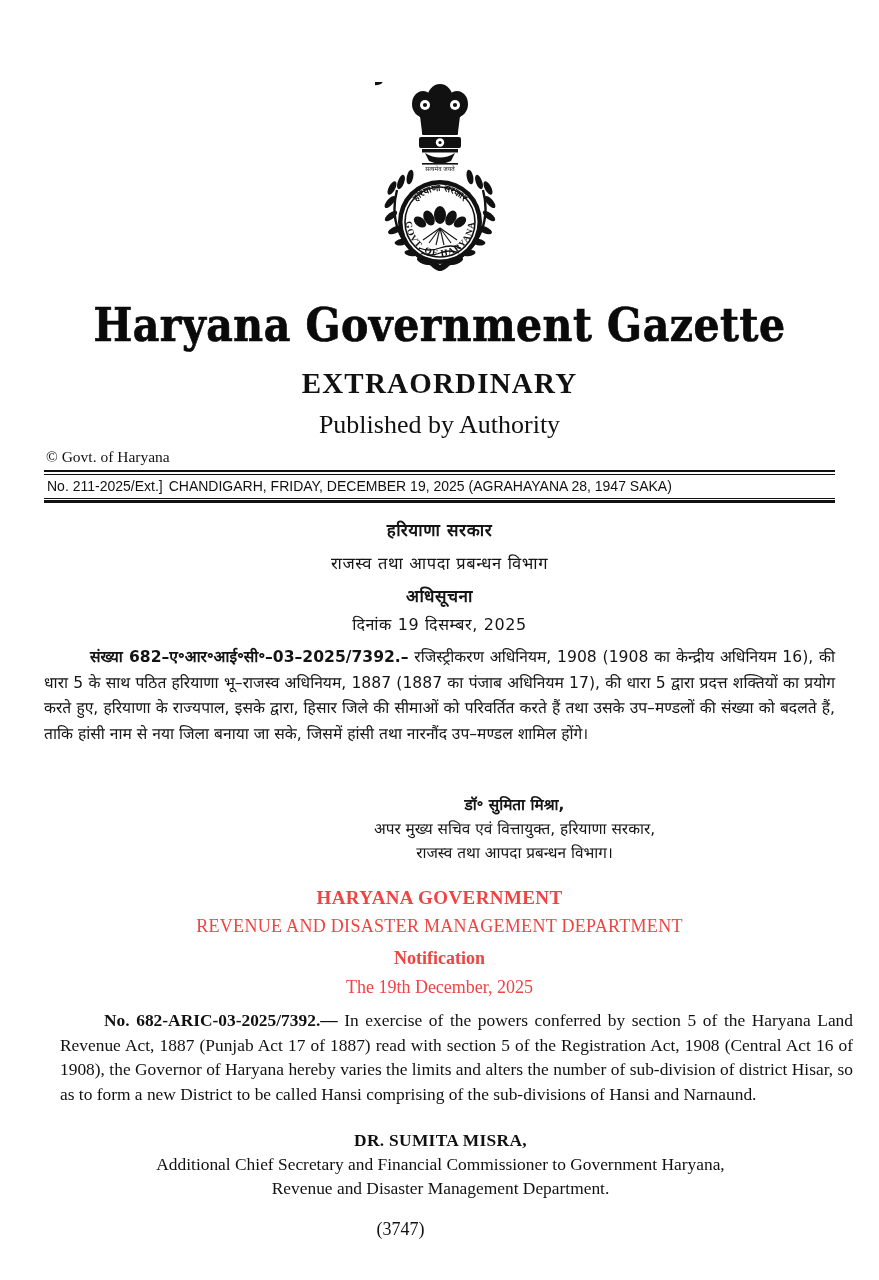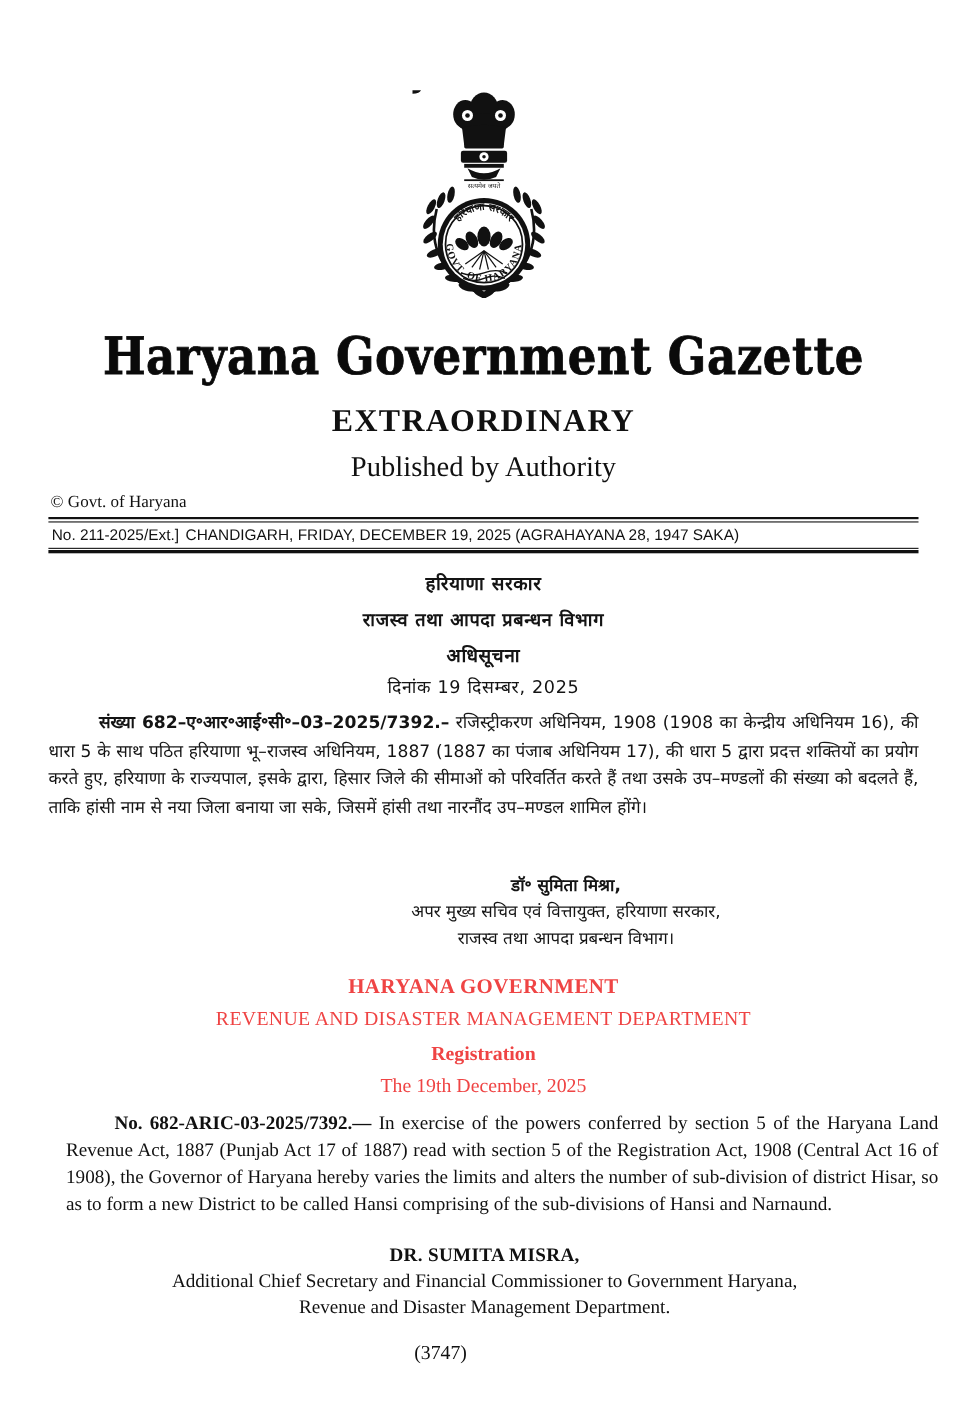--- a/index.html
+++ b/index.html
@@ -109,21 +109,21 @@
   
   .hindi-center {
     position: absolute;
     left: 0;
     width: 879px;
     text-align: center;
     font-family: "DejaVu Sans", sans-serif;
     color: #141414;
   }
   .h-gov     { top: 518px; font-size: 17px; font-weight: 700; letter-spacing: 0.6px; }
-  .h-dept    { top: 551px; font-size: 16.5px; font-weight: 700; letter-spacing: 0.6px; }
+  .h-dept    { top: 551px; font-size: 16.5px; font-weight: 400; letter-spacing: 0.6px; }
   .h-notif   { top: 584px; font-size: 17px; font-weight: 700; letter-spacing: 0.6px; }
   .h-date    { top: 613px; font-size: 16px; font-weight: 400; letter-spacing: 0.6px; }
 
   .hindi-body {
     position: absolute;
     left: 44px;
     top: 645px;
     width: 791px;
     font-family: "DejaVu Sans", sans-serif;
     font-size: 15.6px;
@@ -360,21 +360,21 @@
   </div>
 
   <div class="hindi-sign">
     <div class="l1">डॉ॰ सुमिता मिश्रा,</div>
     <div class="l2">अपर मुख्य सचिव एवं वित्तायुक्त, हरियाणा सरकार,</div>
     <div class="l3">राजस्व तथा आपदा प्रबन्धन विभाग।</div>
   </div>
 
   <div class="eng-center e-gov">HARYANA GOVERNMENT</div>
   <div class="eng-center e-dept">REVENUE AND DISASTER MANAGEMENT DEPARTMENT</div>
-  <div class="eng-center e-notif">Registration</div>
+  <div class="eng-center e-notif">Notification</div>
   <div class="eng-center e-date">The 19th December, 2025</div>
 
   <div class="eng-body">
     <span class="lead">No. 682-ARIC-03-2025/7392.—</span><span> In exercise of the powers conferred by section 5 of the Haryana Land Revenue Act, 1887 (Punjab Act 17 of 1887) read with section 5 of the Registration Act, 1908 (Central Act 16 of 1908), the Governor of Haryana hereby varies the limits and alters the number of sub-division of district Hisar, so as to form a new District to be called Hansi comprising of the sub-divisions of Hansi and Narnaund.</span>
   </div>
 
   <div class="eng-sign">
     <div class="name">DR. SUMITA MISRA,</div>
     <div>Additional Chief Secretary and Financial Commissioner to Government Haryana,</div>
     <div>Revenue and Disaster Management Department.</div>

